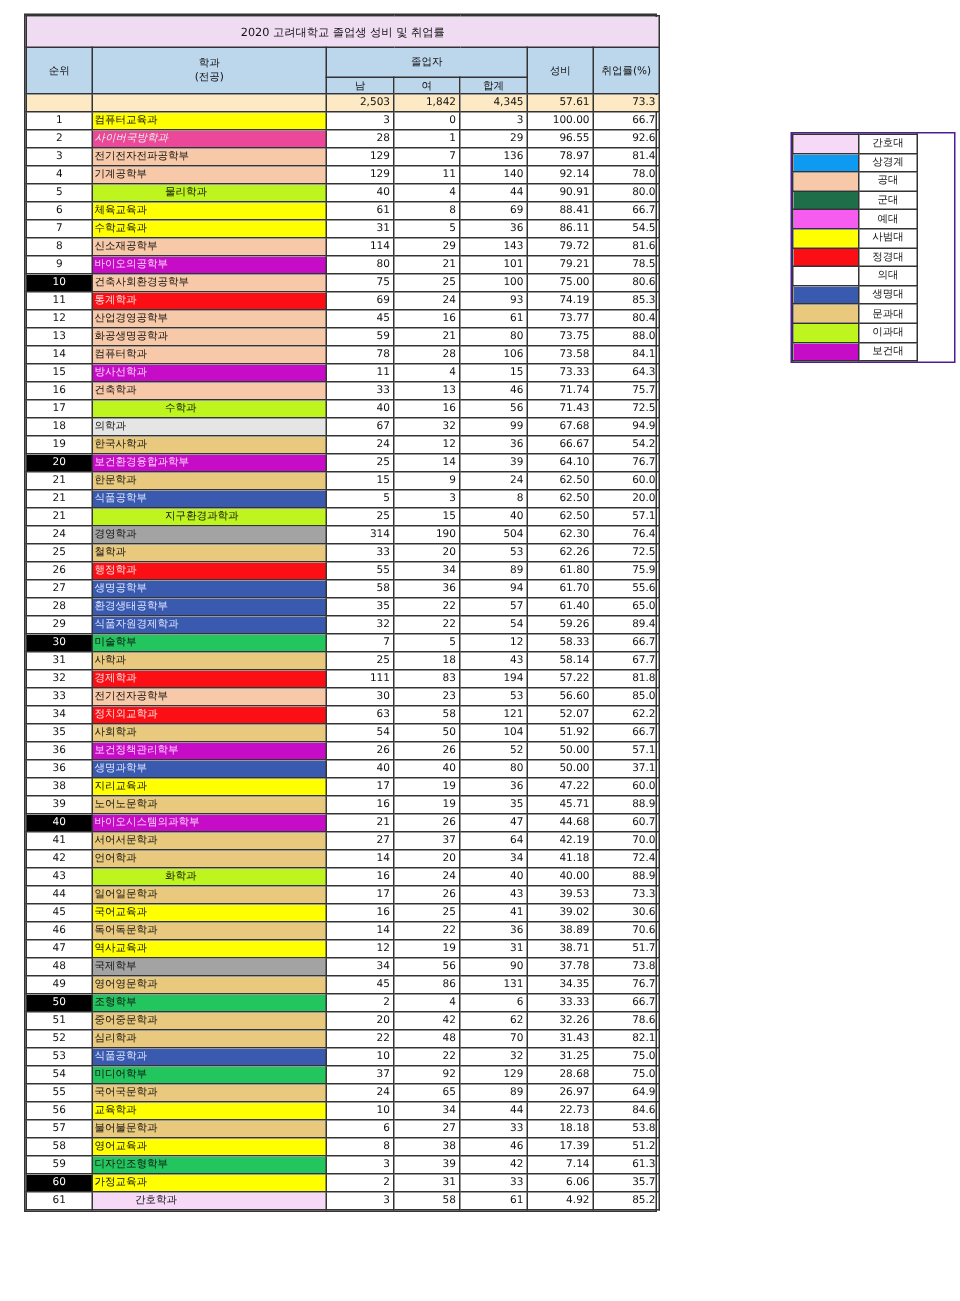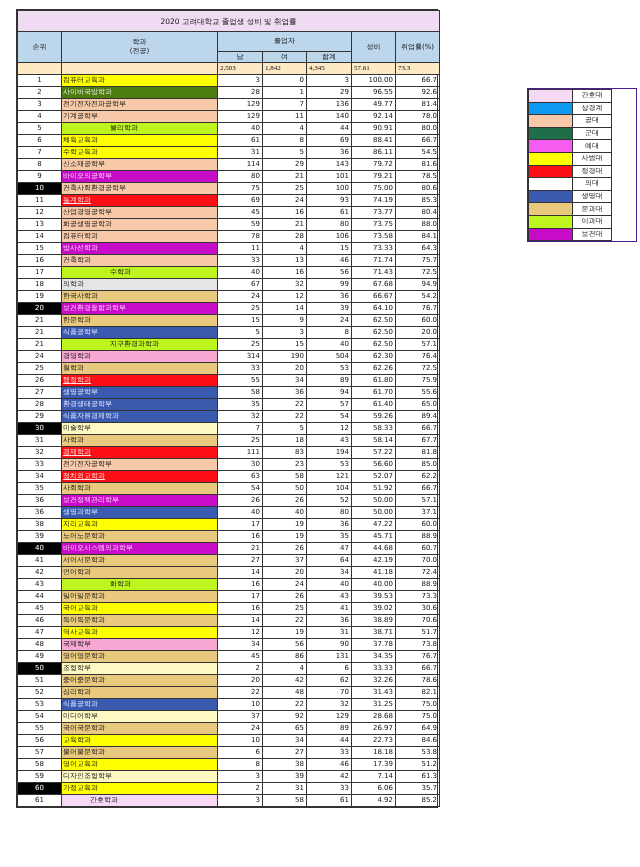--- a/index.html
+++ b/index.html
@@ -6,32 +6,32 @@
   body { width: 640px; height: 867px; position: relative; overflow: hidden;
          font-family: "DejaVu Sans", sans-serif; color: #111; }
   #sheet { position: absolute; left: 16px; top: 9px; width: 422px; border: 1px solid #333; box-sizing: border-box; }
   table { border-collapse: collapse; width: 422px; table-layout: fixed; border-radius: 19px; }
   td, th { border: 1px solid #333; padding: 0 2px; font-size: 7px; line-height: 11px; height: 11.66px;
            overflow: hidden; white-space: nowrap; box-sizing: border-box; font-weight: normal; }
   .title-row td { background: #f0dcf2; text-align: center; height: 21px; font-size: 7.5px; }
   .hdr th { background: #bcd6ec; text-align: center; }
   .hdr-top th { height: 20px; }
   .hdr-sub th { height: 11px; line-height: 10px; }
-  .sum td { background: #fde9c4; text-align: left; font-family: Liberation Serif, serif; }
+  .sum td { background: #fde9c4; text-align: right; }
   .rank { text-align: center; }
   .rank.black { background: #000; color: #fff; }
   .num { text-align: right; }
   .dept { text-align: left; padding-left: 1px; }
   .c-nursing { background: #f6d9f6; padding-left: 28px; }
-  .c-business { background: #f9a8d4; }
+  .c-business { background: #a3a3a3; }
   .c-eng { background: #f8c9a8; }
-  .c-military { background: #4d7c0f; color: #e8f0ea; }
-  .c-arts { background: #fef9c3; }
+  .c-military { background: #ec4899; color: #e8f0ea; font-style: italic; }
+  .c-arts { background: #22c55e; }
   .c-edu { background: #ffff00; }
-  .c-polsci { background: #fc0f14; color: #fbe3e3; text-decoration: underline; }
+  .c-polsci { background: #fc0f14; color: #fbe3e3; }
   .c-med { background: #e5e5e5; margin-left: 30px; }
   .c-life { background: #3a5ab0; color: #dfe6ff; }
   .c-lib { background: #e9c97d; margin-top: 40px; }
   .c-sci { background: #bff51f; padding-left: 48px; }
   .c-health { background: #c60cc6; color: #ffd6ff; }
   #legend { position: absolute; left: 527px; top: 88px; width: 110px; border: 1px solid #4c1d95; box-sizing: border-box; }
   #legend table { width: 84px; }
   #legend td { height: 12.6px; font-size: 7px; text-align: center; padding: 0; }
   #legend td.sw { width: 44px; }
 </style>
@@ -94,21 +94,21 @@
           <td class="num">29</td>
           <td class="num">96.55</td>
           <td class="num">92.6</td>
         </tr>
         <tr>
           <td class="rank">3</td>
           <td class="dept c-eng">전기전자전파공학부</td>
           <td class="num">129</td>
           <td class="num">7</td>
           <td class="num">136</td>
-          <td class="num">49.77</td>
+          <td class="num">78.97</td>
           <td class="num">81.4</td>
         </tr>
         <tr>
           <td class="rank">4</td>
           <td class="dept c-eng">기계공학부</td>
           <td class="num">129</td>
           <td class="num">11</td>
           <td class="num">140</td>
           <td class="num">92.14</td>
           <td class="num">78.0</td>

